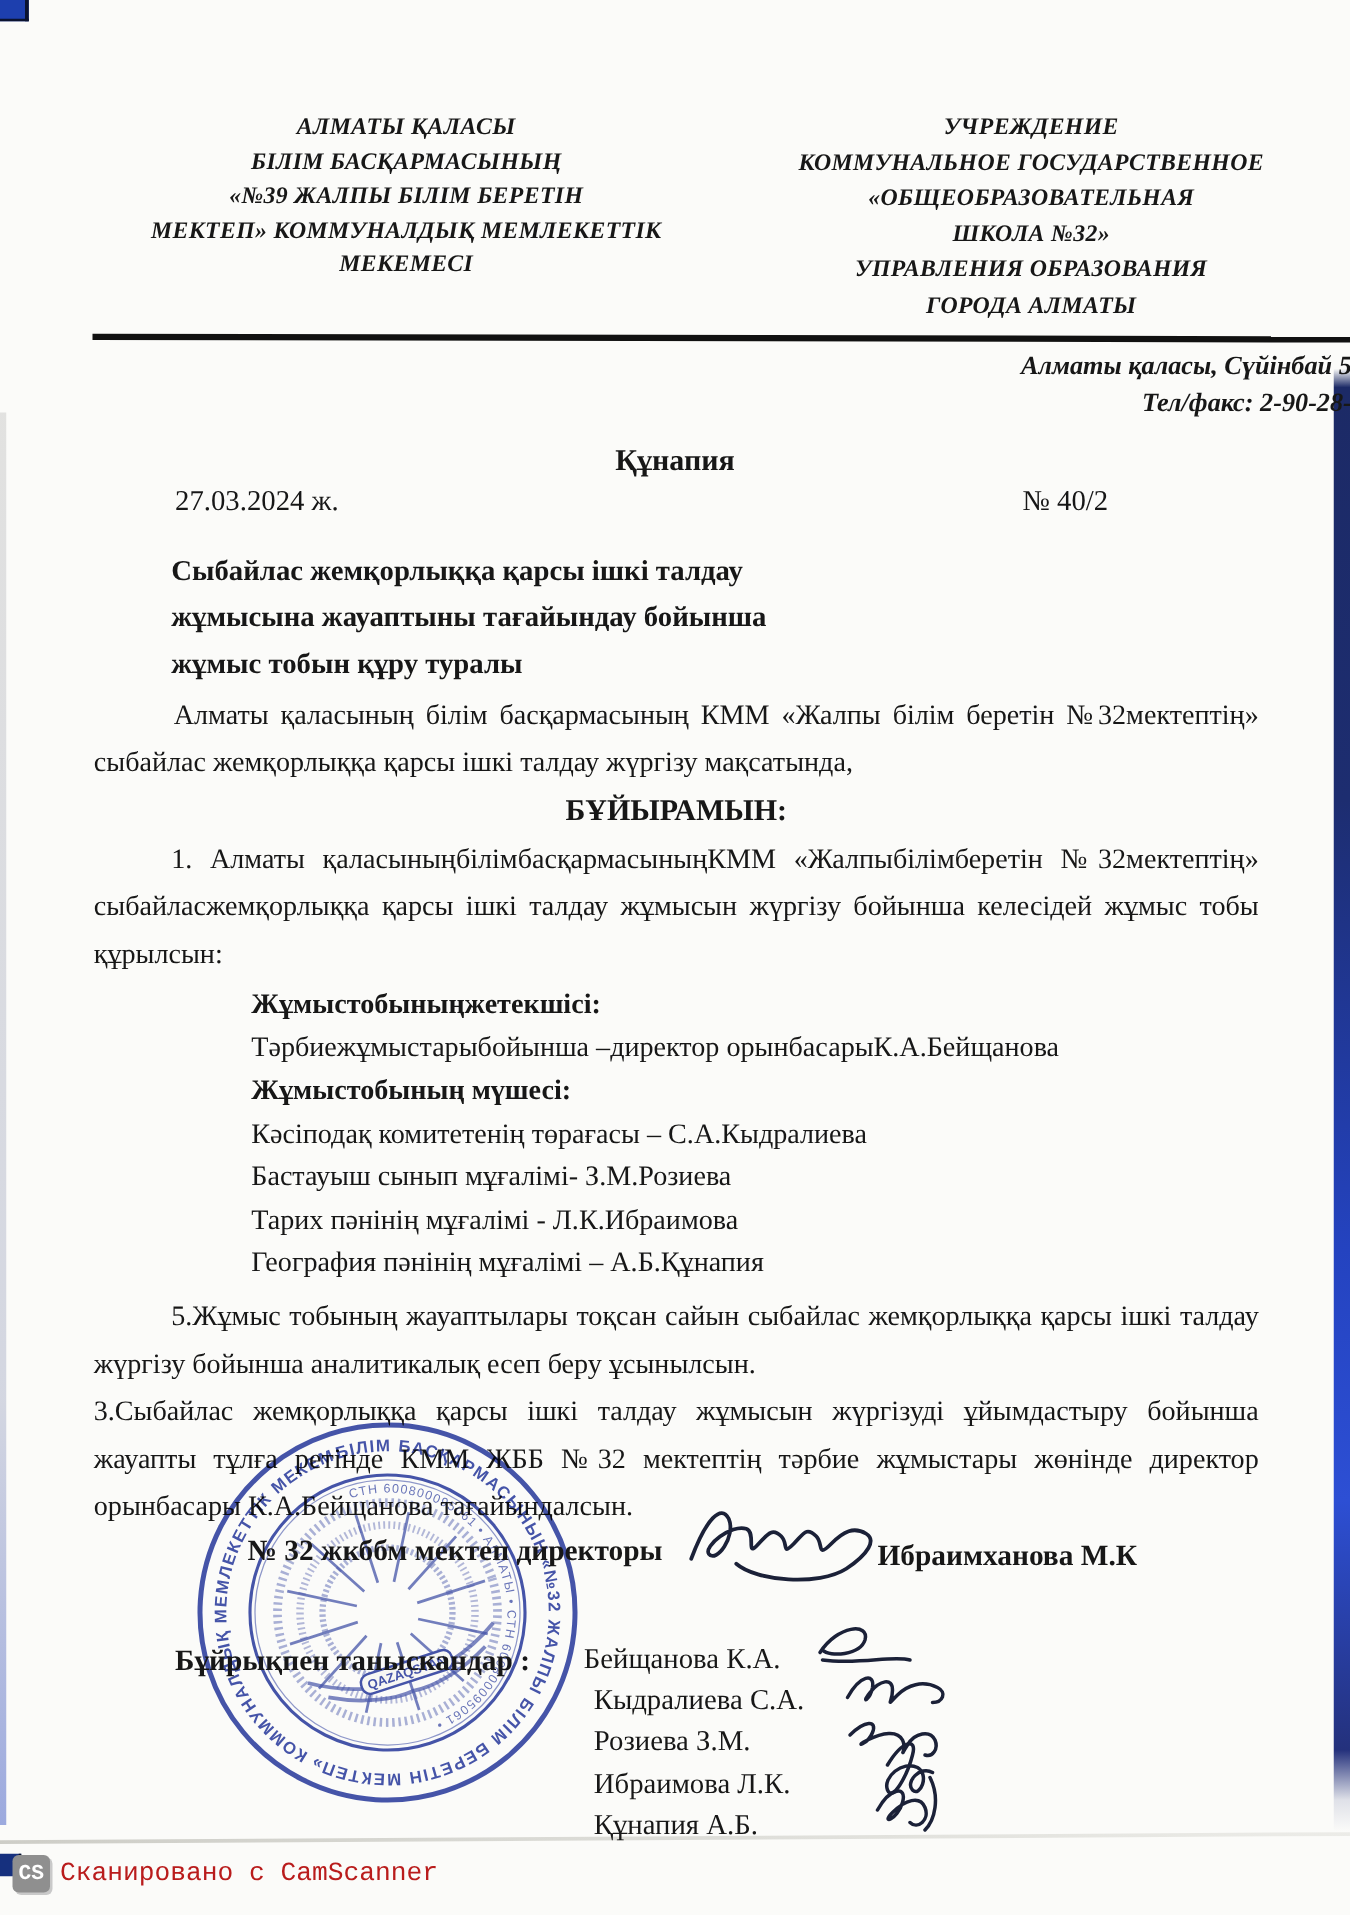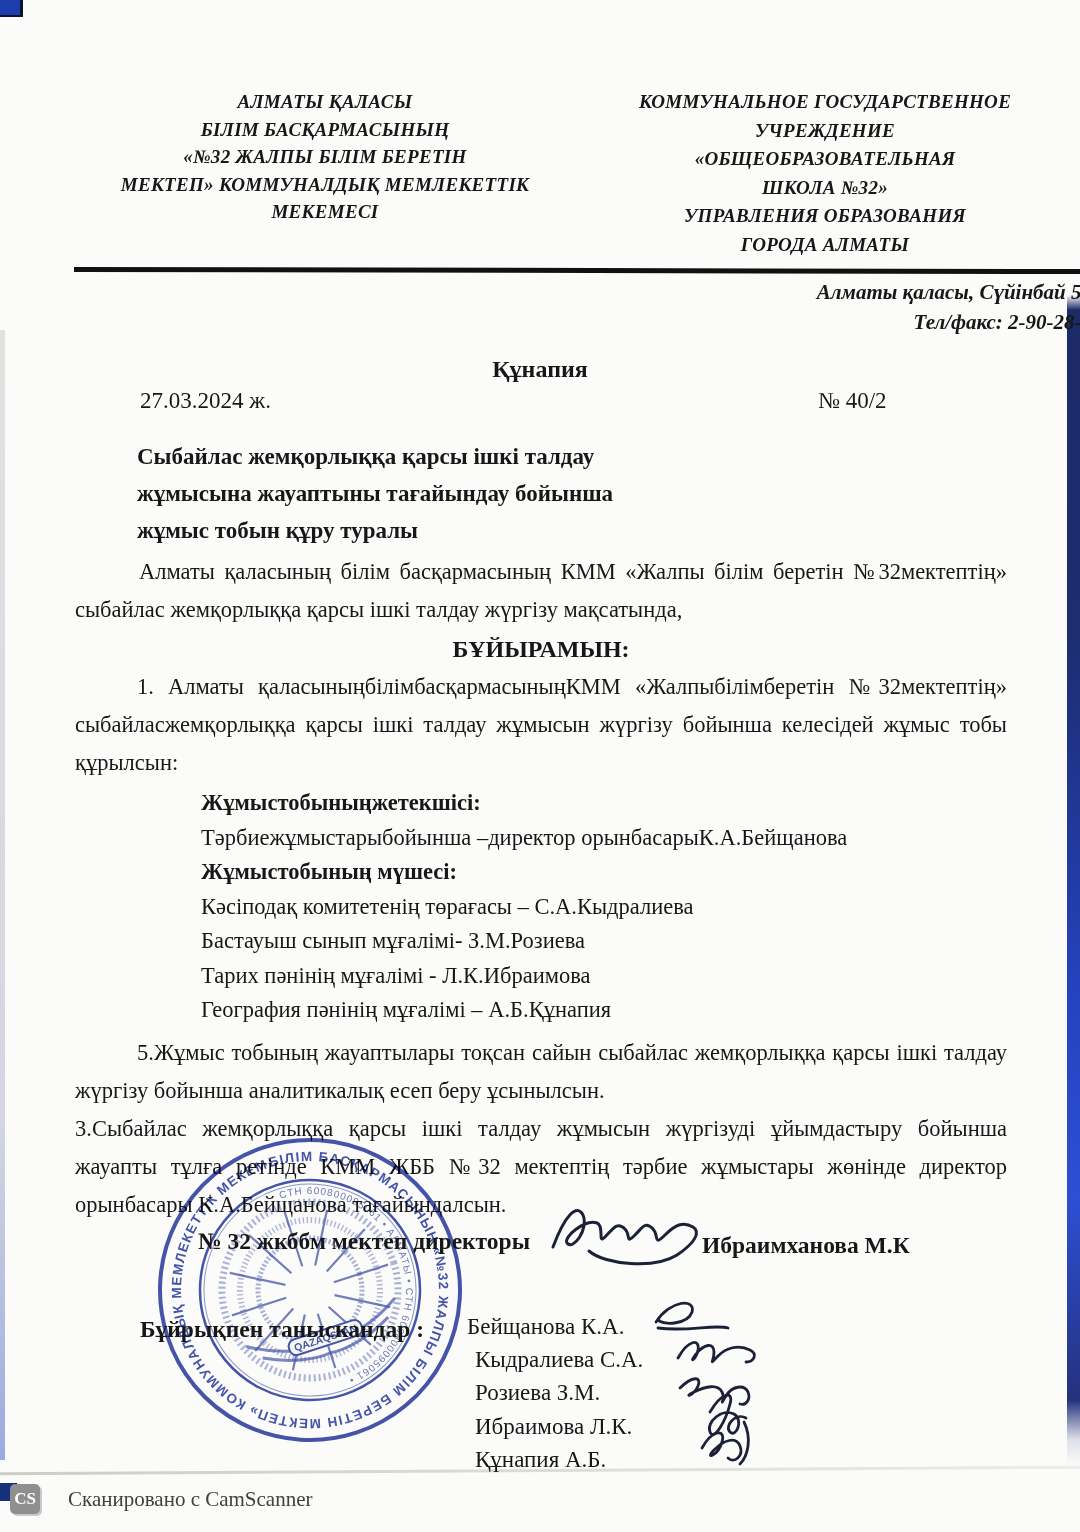--- a/index.html
+++ b/index.html
@@ -45,46 +45,46 @@
   
   .director-label{position:absolute;top:1228px;left:198px;font-weight:bold;font-size:23.5px;}
   .director-name{position:absolute;top:1232px;left:702px;font-weight:bold;font-size:23.5px;}
   .sig-director{position:absolute;top:1185px;left:545px;}
   .ack-label{position:absolute;top:1316px;left:140px;font-weight:bold;font-size:23.5px;}
   .ack-names{position:absolute;top:1310px;left:467px;font-size:23px;line-height:33.2px;}
   .ack-names div:nth-child(n+2){margin-left:8px;}
   .sig-ack{position:absolute;top:1292px;left:618px;}
   .stamp{position:absolute;top:1128px;left:148px;width:324px;height:324px;mix-blend-mode:multiply;opacity:.88;}
   
-  .footer{position:absolute;left:10px;top:1484px;display:flex;align-items:center;font-family:Liberation Serif, serif;text-align:center;}
+  .footer{position:absolute;left:10px;top:1484px;display:flex;align-items:center;font-family:Liberation Mono, monospace;text-align:center;}
   .cs-badge{width:30px;height:30px;background:#8f8f8f;color:#fff;border-radius:5px;display:flex;align-items:center;justify-content:center;font-weight:bold;font-size:17px;box-shadow:2px 2px 0 #c9c9c9;}
-  .cs-text{margin-left:28px;color:#404040;font-size:21px;}
+  .cs-text{margin-left:8px;color:#b91c1c;font-size:21px;}
 </style>
 </head>
 <body>
 
 <div class="page">
 
   <div class="art sq-tl"></div>
   <div class="art strip-right"></div>
   <div class="art strip-left"></div>
   <div class="art edge-bottom"></div>
   <div class="art sq-bl"></div>
 
   <div class="hdr-row">
     <div class="hdr hdr-left">
       <div>АЛМАТЫ ҚАЛАСЫ</div>
       <div>БІЛІМ БАСҚАРМАСЫНЫҢ</div>
-      <div>«№32 ЖАЛПЫ БІЛІМ БЕРЕТІН</div>
+      <div>«№39 ЖАЛПЫ БІЛІМ БЕРЕТІН</div>
       <div>МЕКТЕП»  КОММУНАЛДЫҚ МЕМЛЕКЕТТІК</div>
       <div>МЕКЕМЕСІ</div>
     </div>
     <div class="hdr hdr-right">
+      <div>УЧРЕЖДЕНИЕ</div>
       <div>КОММУНАЛЬНОЕ ГОСУДАРСТВЕННОЕ</div>
-      <div>УЧРЕЖДЕНИЕ</div>
       <div>«ОБЩЕОБРАЗОВАТЕЛЬНАЯ</div>
       <div>ШКОЛА №32»</div>
       <div>УПРАВЛЕНИЯ ОБРАЗОВАНИЯ</div>
       <div>ГОРОДА АЛМАТЫ</div>
     </div>
   </div>
 
   <div class="rule"></div>
 
   <div class="address">

